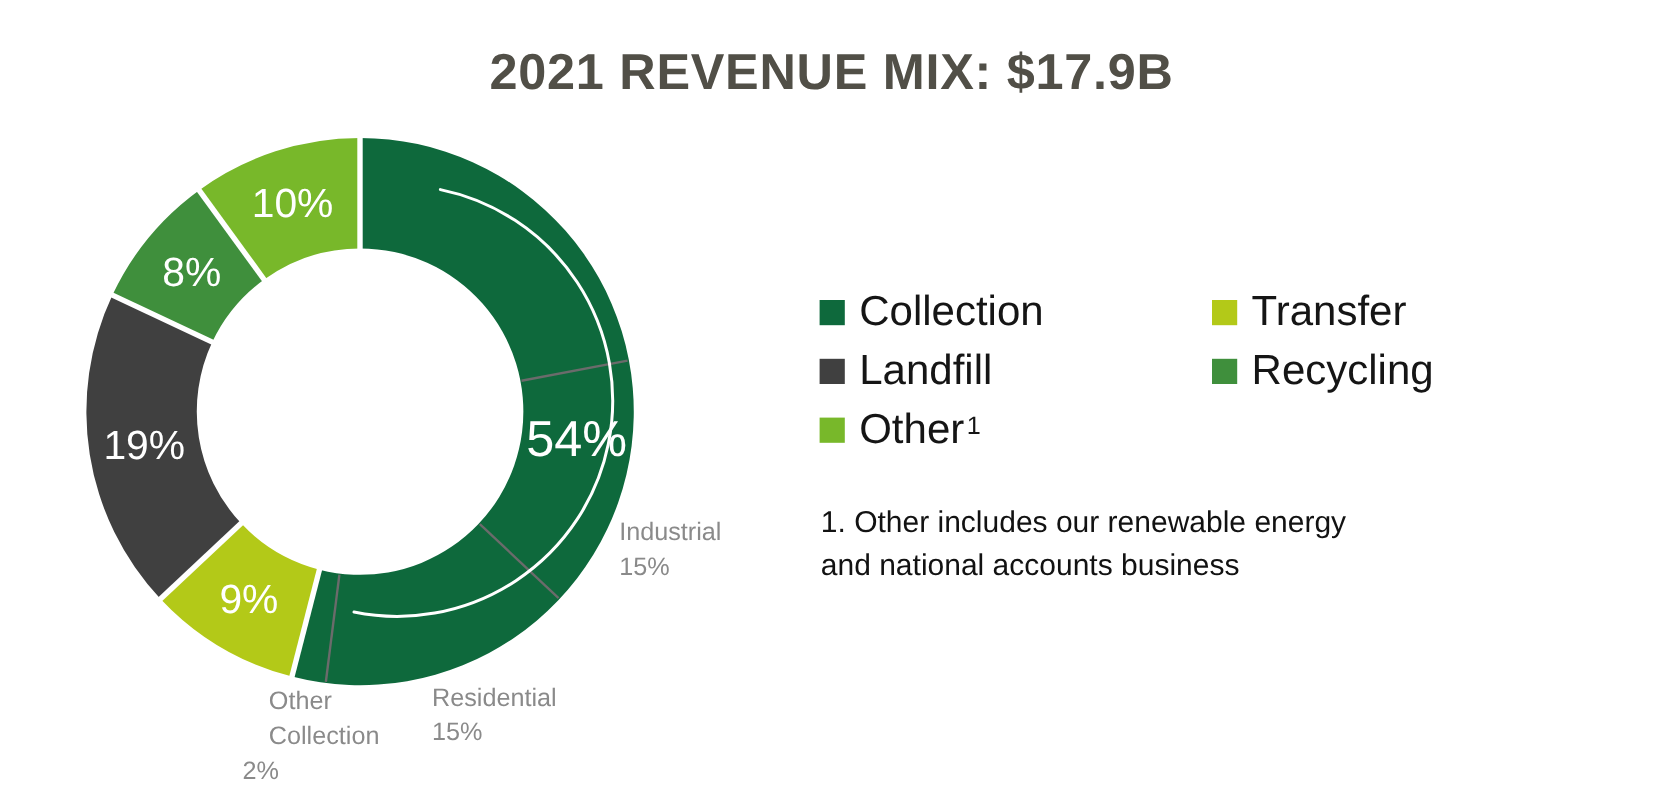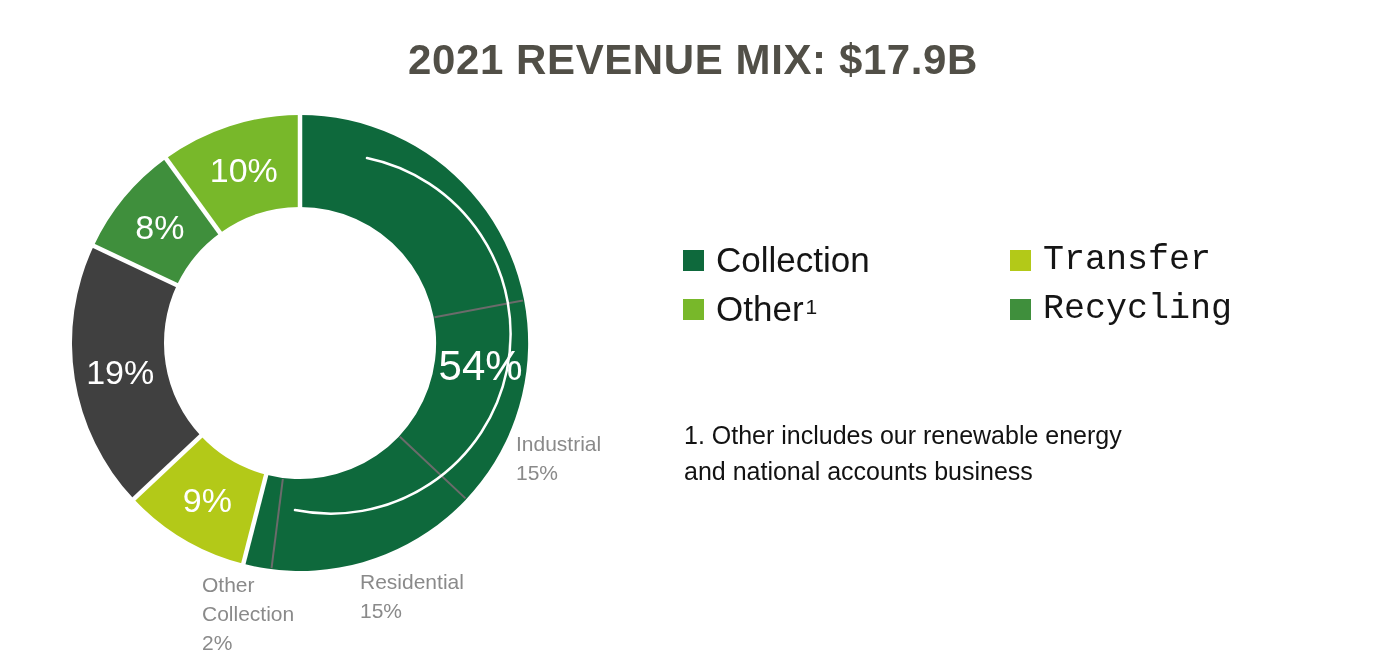--- a/index.html
+++ b/index.html
@@ -22,25 +22,25 @@
     fill:#ffffff;
     text-anchor:middle;
   }
   .callout{
     position:absolute;
     color:#8a8a8a;
     font-size:21px;line-height:29px;font-weight:500;
   }
   .callout .c-name{display:block;}
   .callout .c-pct{display:block;}
-  .callout-other-collection .c-name{width:118px;}
+  .callout-other-collection .c-name{width:118px;margin-left:22px;}
   .legend{position:absolute;left:683px;top:242px;width:660px;height:160px;}
   .legend-col{position:absolute;top:0;display:flex;flex-direction:column;gap:13px;}
   .legend-col.col-1{left:0;}
-  .legend-col.col-2{left:327px;font-family:Liberation Mono, monospace;}
+  .legend-col.col-2{left:327px;}
   .legend-item{display:flex;align-items:center;font-size:35px;color:#151515;line-height:36px;}
   .swatch{width:21px;height:21px;margin-right:12px;flex:none;}
   .legend-item sup{font-size:21px;line-height:0;margin-left:2px;position:relative;top:-2px;}
   .footnote{
     position:absolute;left:684px;top:417px;width:600px;
     font-size:25px;line-height:36px;color:#121212;
   }
 </style>
 </head>
 <body>
@@ -87,20 +87,24 @@
   </div>
 </div>
 
 <div class="legend">
   <div class="legend-col col-1">
     <div class="legend-item">
       <span class="swatch" style="background-color: rgb(14, 105, 60);"></span>
       <span>Collection</span>
     </div>
     <div class="legend-item">
+      <span class="swatch" style="background-color: rgb(64, 64, 64);"></span>
+      <span>Landfill</span>
+    </div>
+    <div class="legend-item">
       <span class="swatch" style="background-color: rgb(120, 184, 42);"></span>
       <span>Other</span>
       <sup>1</sup>
     </div>
   </div>
   <div class="legend-col col-2">
     <div class="legend-item">
       <span class="swatch" style="background-color: rgb(179, 201, 24);"></span>
       <span>Transfer</span>
     </div>

